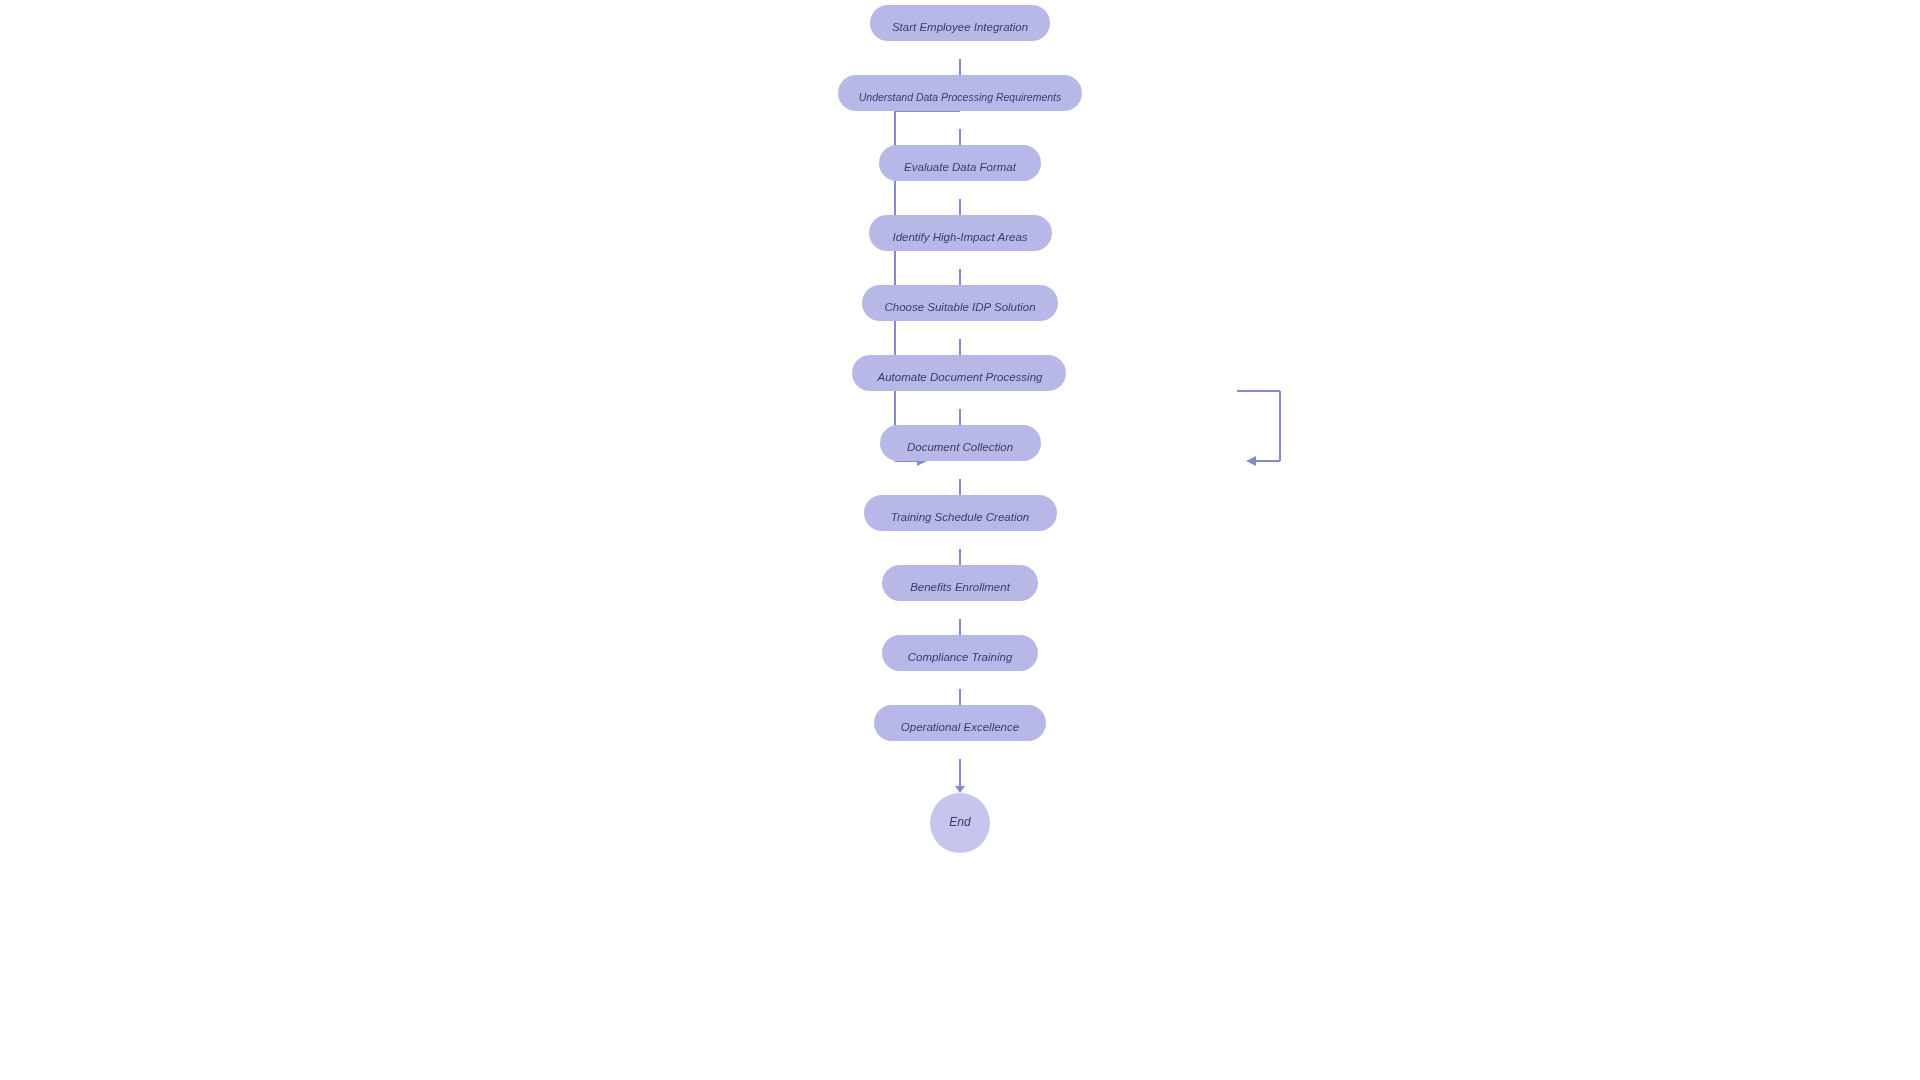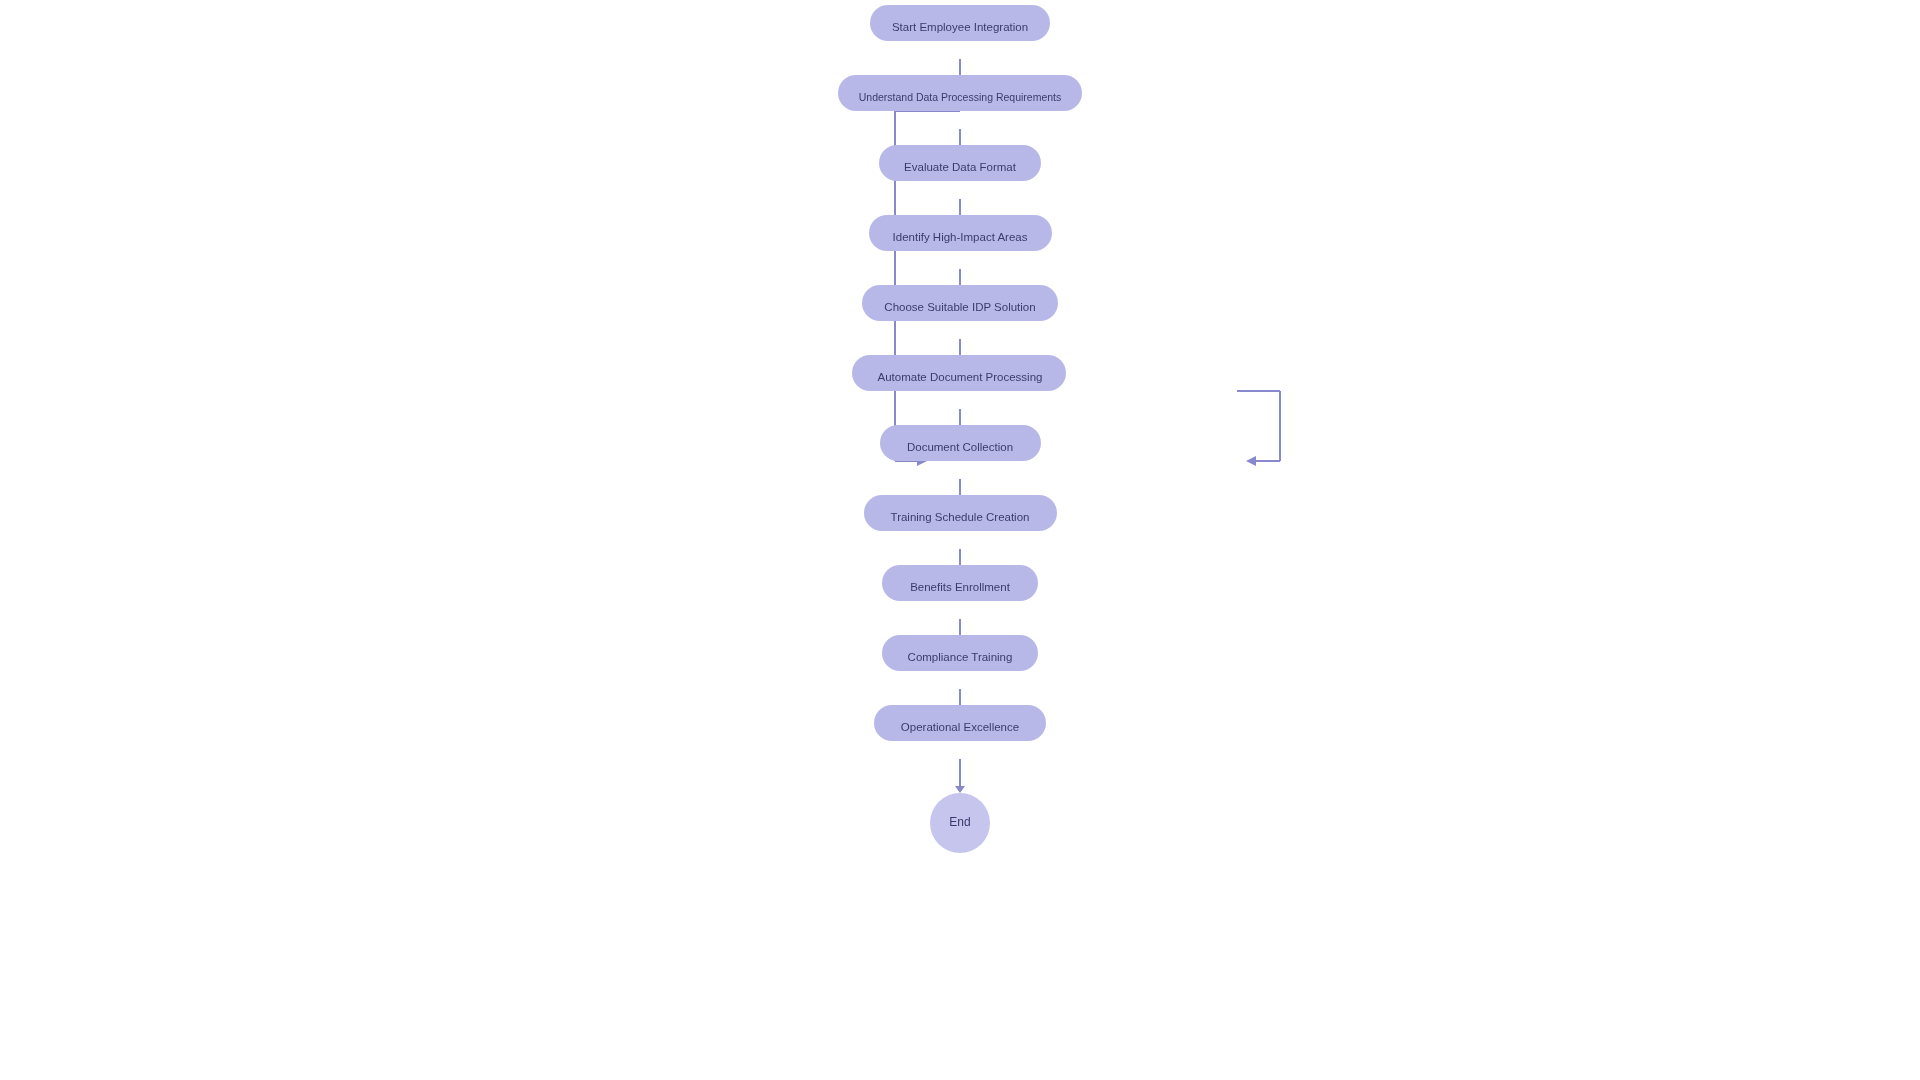--- a/index.html
+++ b/index.html
@@ -16,20 +16,21 @@
       overflow: hidden;
       position: relative;
     }
 
     
     .flowchart-svg-container {
       position: absolute;
       left: 50%;
       transform: translateX(-50%);
       top: 0;
+      font-style: italic;
     }
   </style>
 </head>
 <body>
 
 <div class="flowchart-svg-container">
   <svg width="960" height="880" viewBox="0 0 960 880" xmlns="http://www.w3.org/2000/svg">
 
     <line x1="480" y1="59" x2="480" y2="86" stroke="#8888cc" stroke-width="2"></line>
     <polygon points="475,86 485,86 480,93" fill="#8888cc"></polygon>

